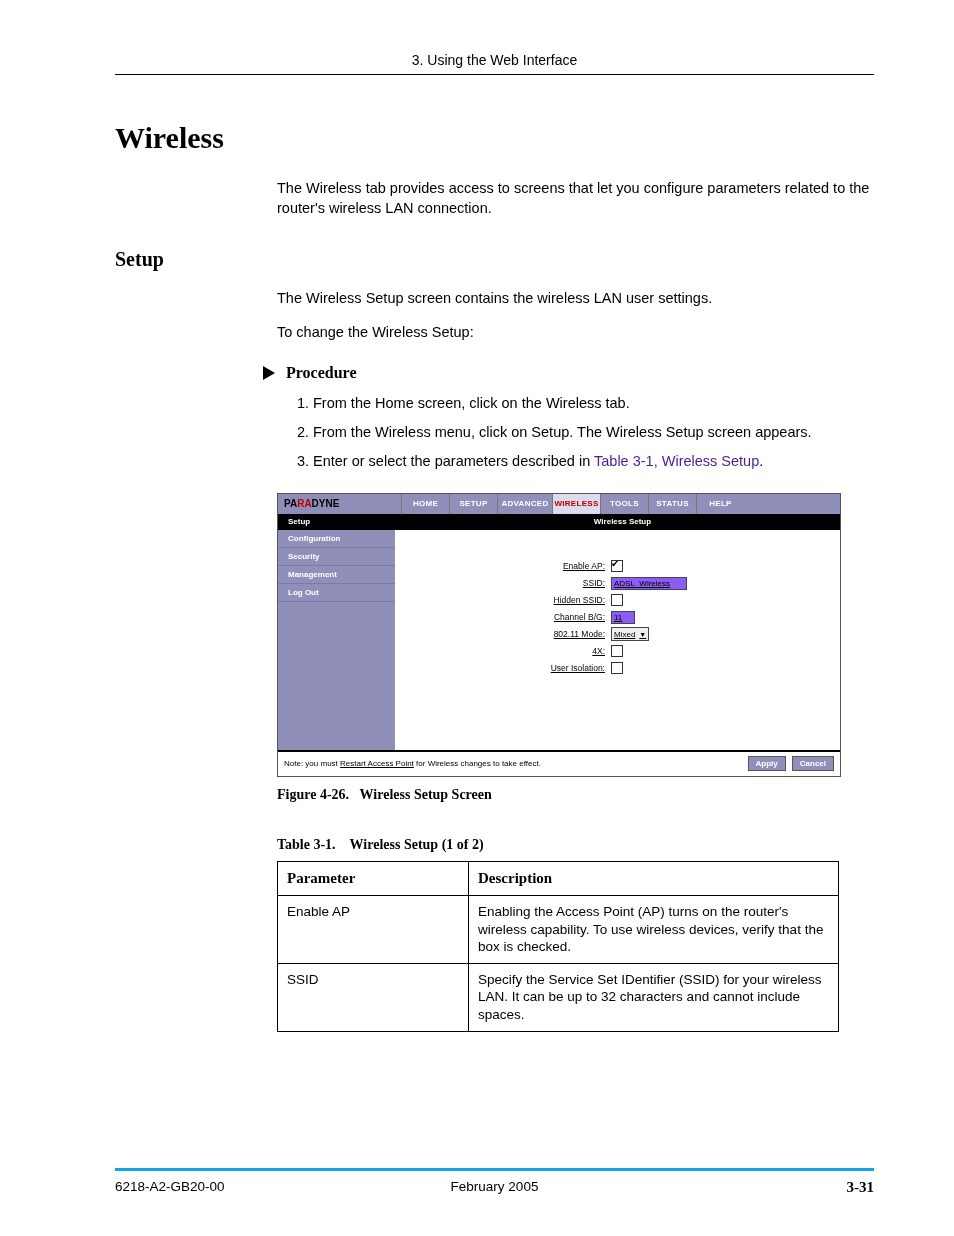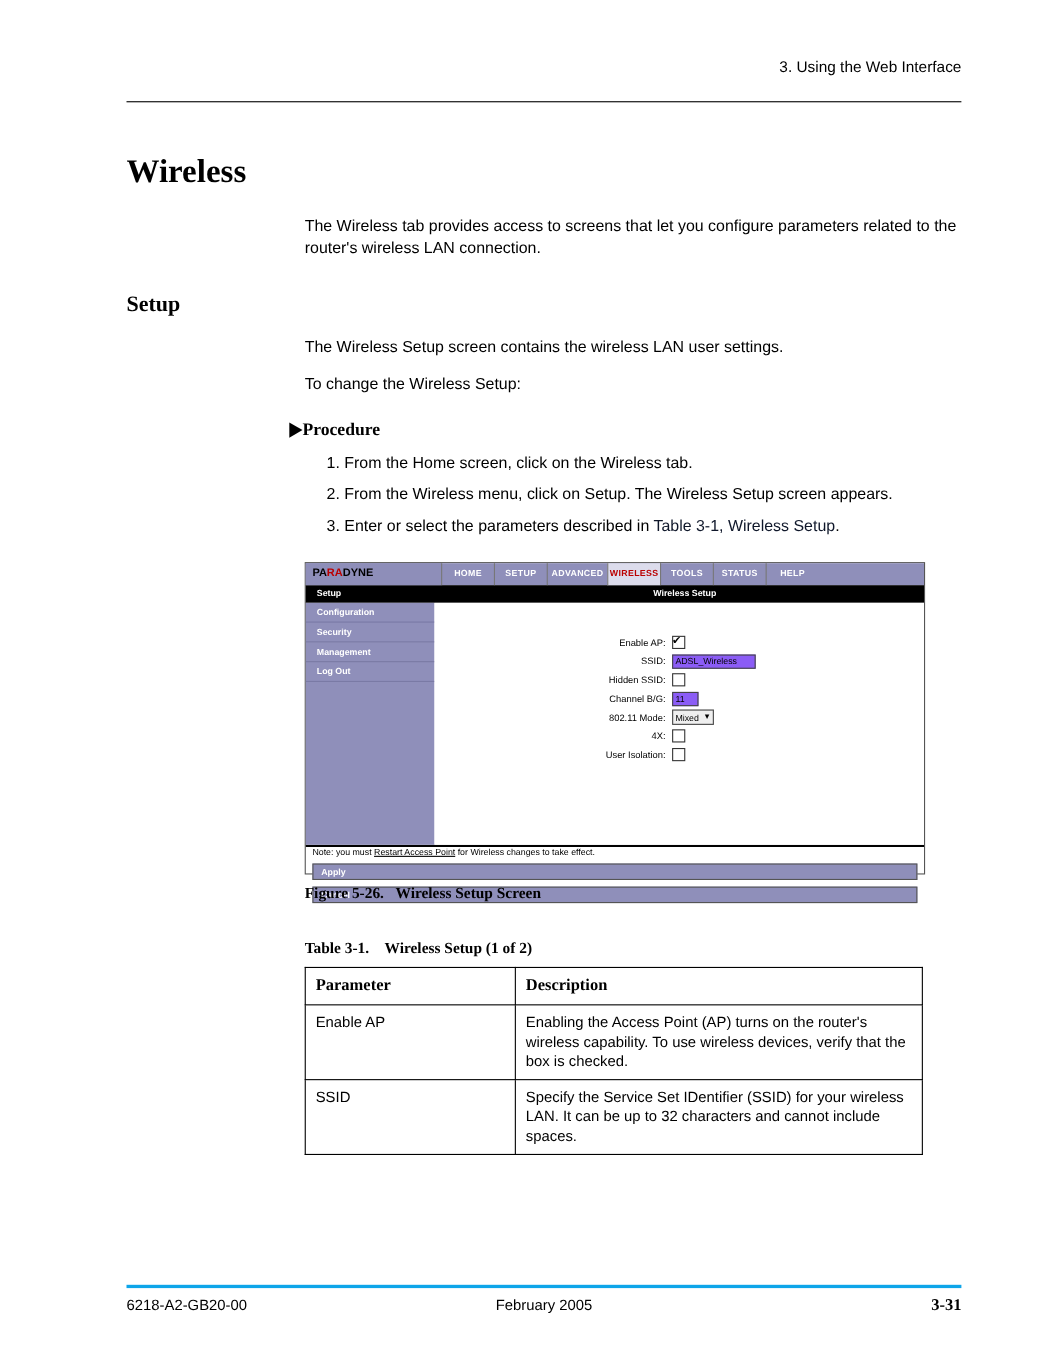--- a/index.html
+++ b/index.html
@@ -11,23 +11,23 @@
   }
   .page {
     width: 954px;
     height: 1236px;
     position: relative;
     box-sizing: border-box;
     padding: 52px 80px 40px 115px;
   }
   .header-line {
     border-bottom: 1px solid #000;
-    text-align: right;
+    text-align: center;
     font-size: 14px;
-    padding-bottom: 24px;
+    padding-bottom: 6px;
     margin-bottom: 46px;
   }
   h1 {
     font-family: "Times New Roman", Times, serif;
     font-weight: bold;
     font-size: 30px;
     margin: 0 0 24px 0;
   }
   .body-text {
     margin-left: 162px;
@@ -38,40 +38,40 @@
   h2 {
     font-family: "Times New Roman", Times, serif;
     font-weight: bold;
     font-size: 20px;
     margin: 30px 0 18px 0;
   }
   .procedure-row {
     display: flex;
     align-items: center;
     margin: 22px 0 12px 148px;
-    gap: 0;
+    gap: 11px;
   }
   .procedure-row .tri {
     width: 0; height: 0;
     border-left: 12px solid #000;
     border-top: 7px solid transparent;
     border-bottom: 7px solid transparent;
   }
   .procedure-row .lbl {
     font-family: "Times New Roman", Times, serif;
     font-weight: bold;
     font-size: 16px;
   }
   ol.steps {
     margin: 0 0 22px 180px;
     padding-left: 18px;
     font-size: 14.5px;
   }
   ol.steps li { margin: 10px 0; line-height: 1.3; }
-  .xref { color: #0f172a; }
+  .xref { color: #4c1d95; }
 
   
   .screenshot {
     margin-left: 162px;
     width: 562px;
     border: 1px solid #555;
     font-size: 9px;
     background: #fff;
   }
   .ss-topbar {
@@ -137,38 +137,39 @@
   .ss-main {
     flex: 1;
     background: #fff;
     padding: 28px 10px 0 10px;
   }
   .ss-row {
     display: flex;
     align-items: center;
     height: 17px;
     font-size: 8.5px;
+    text-decoration: underline;
   }
   .ss-label { width: 200px; text-align: right; padding-right: 6px; }
   .ss-control { flex:1; display:flex; align-items:center; gap:3px;}
   .ss-cb { width:10px; height:10px; border:1px solid #333; display:inline-block; background:#fff; position:relative;}
   .ss-cb.checked::after{content:"✔"; position:absolute; top:-3px; left:-1px; font-size:10px;}
   .ss-input { border:1px solid #444; height:11px; font-size:8px; padding:0 2px; display:inline-flex; align-items:center; background:#8b5cf6;}
   .ss-input.w1{width:70px;}
   .ss-input.w2{width:18px;}
   .ss-select{ border:1px solid #444; height:12px; font-size:8px; padding:0 2px; display:inline-flex; align-items:center; gap:4px; background:#efefef;}
   .ss-select .arr{font-size:7px;}
   .ss-footer {
     border-top: 2px solid #000;
     display:flex;
+    align-items:center;
     height: 24px;
     padding: 0 6px;
     font-size: 8px;
     gap: 6px;
-    flex-direction: column;
   }
   .ss-footer .note { flex:1; }
   .ss-footer .note .u { text-decoration: underline; }
   .ss-btn {
     background:#8f8fba; color:#fff;
     font-size:8px; font-weight:bold;
     padding: 2px 7px;
     border:1px solid #555;
   }
 
@@ -326,21 +327,21 @@
     <div class="ss-footer">
       <div class="note">
         <span>Note: you must </span><span class="u">Restart Access Point</span><span> for Wireless changes to take effect.</span>
       </div>
       <span class="ss-btn">Apply</span>
       <span class="ss-btn">Cancel</span>
     </div>
   </div>
 
   <div class="figcap">
-    <b>Figure 5-26.</b>&nbsp;&nbsp;&nbsp;<b>Wireless Setup Screen</b>
+    <b>Figure 4-26.</b>&nbsp;&nbsp;&nbsp;<b>Wireless Setup Screen</b>
   </div>
 
   <div class="tblcap">
     <span>Table 3-1.</span>&nbsp;&nbsp;&nbsp;&nbsp;<span>Wireless Setup (1 of 2)</span>
   </div>
 
   <table class="params">
     <tbody>
         <tr>
       <th>Parameter</th>

